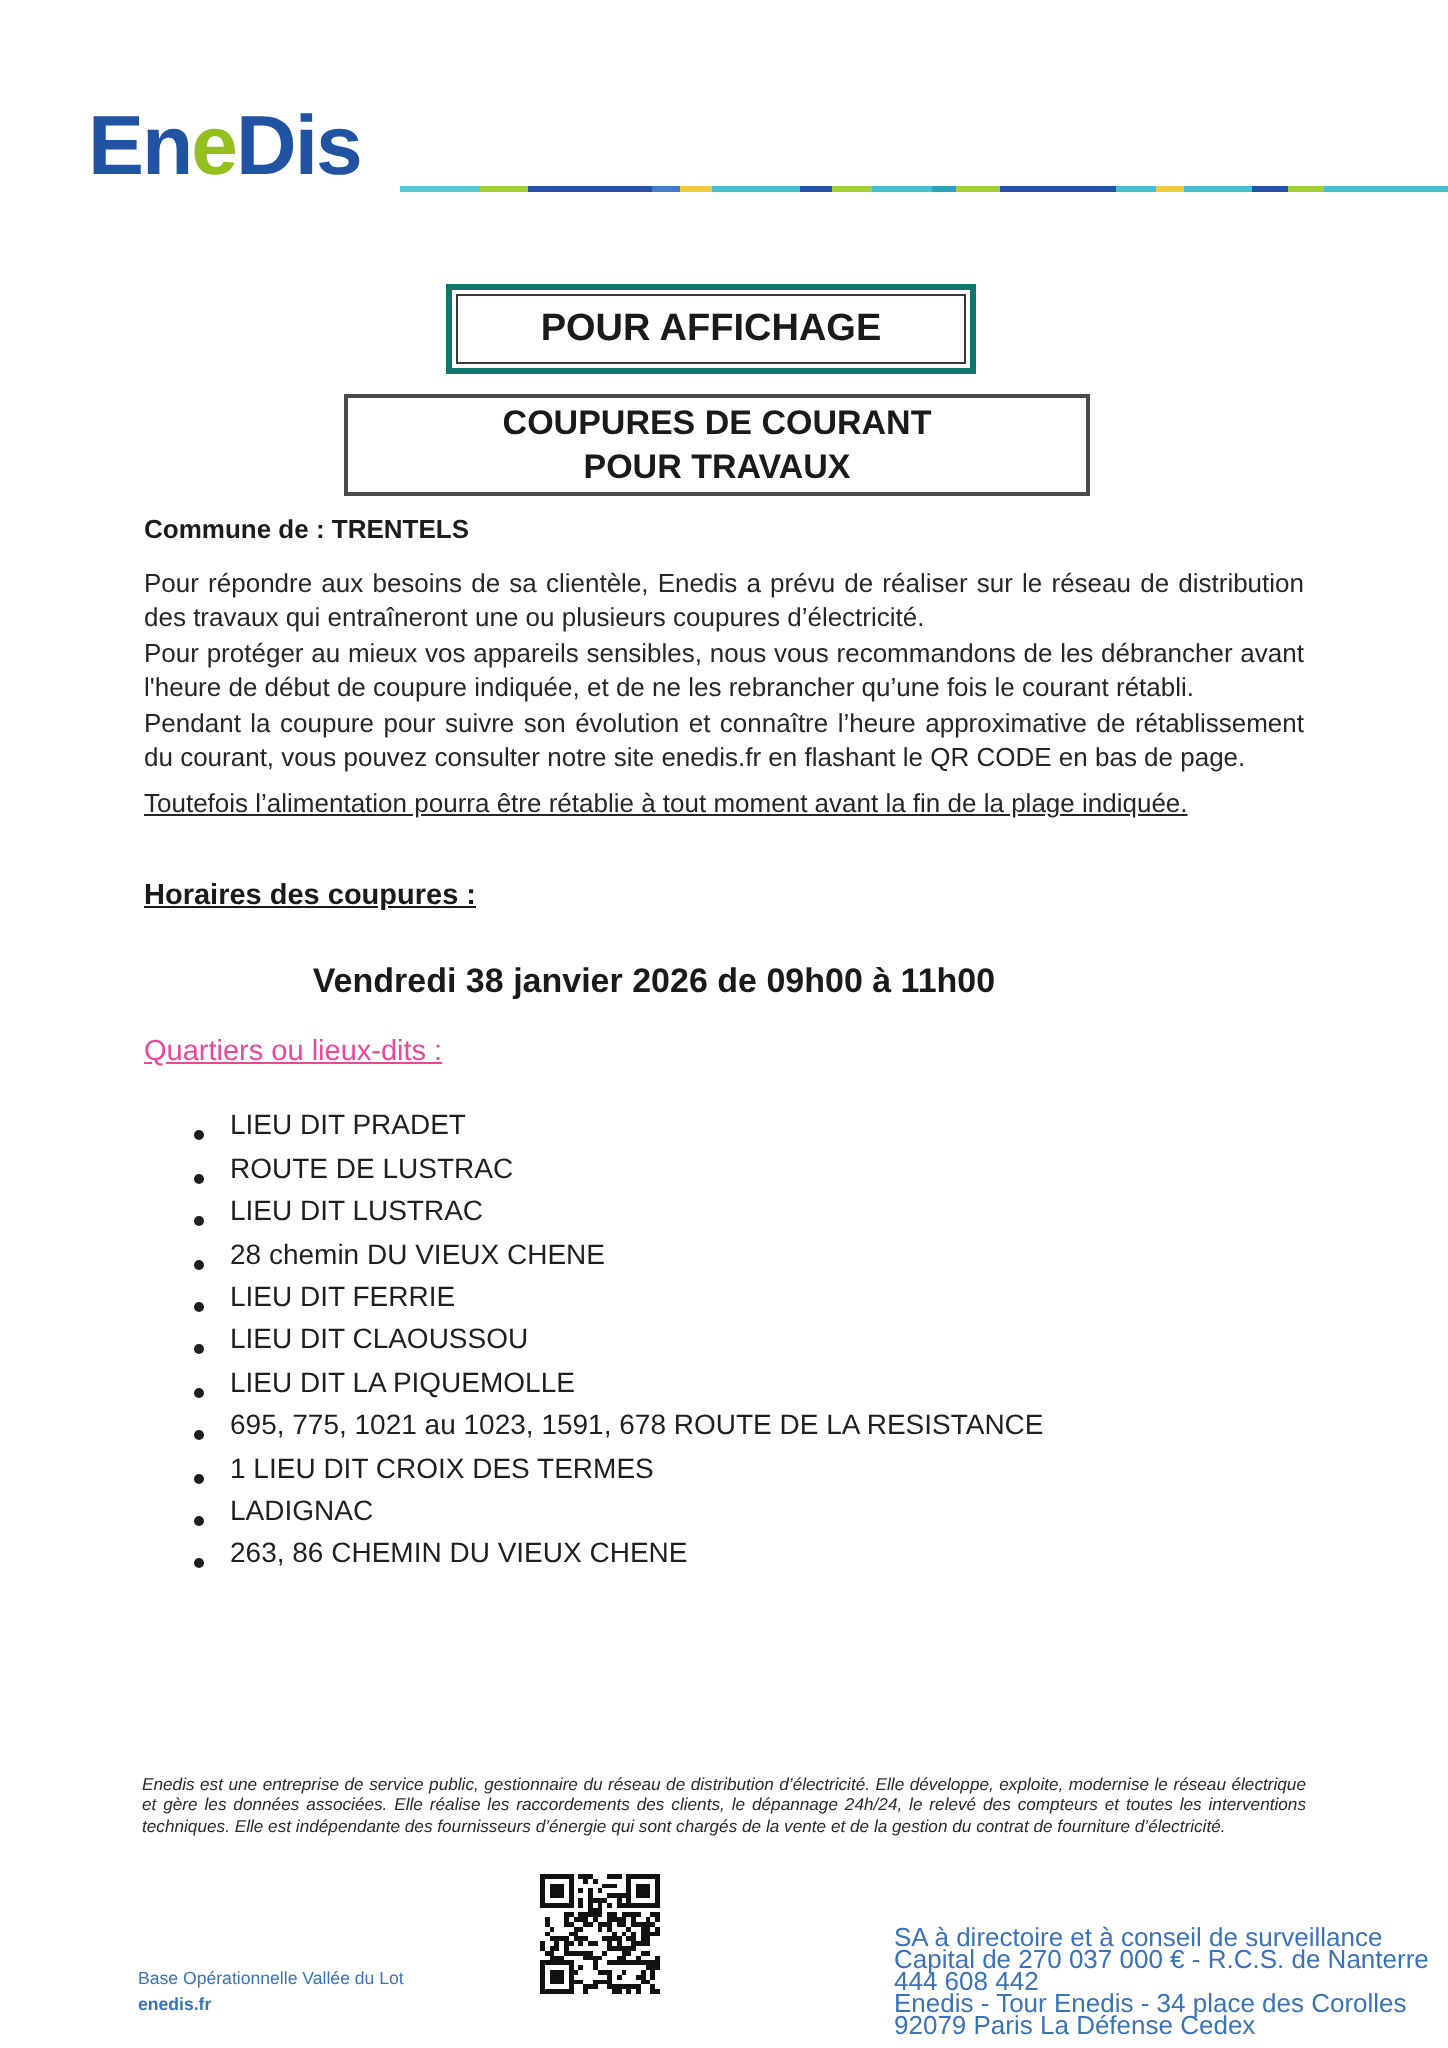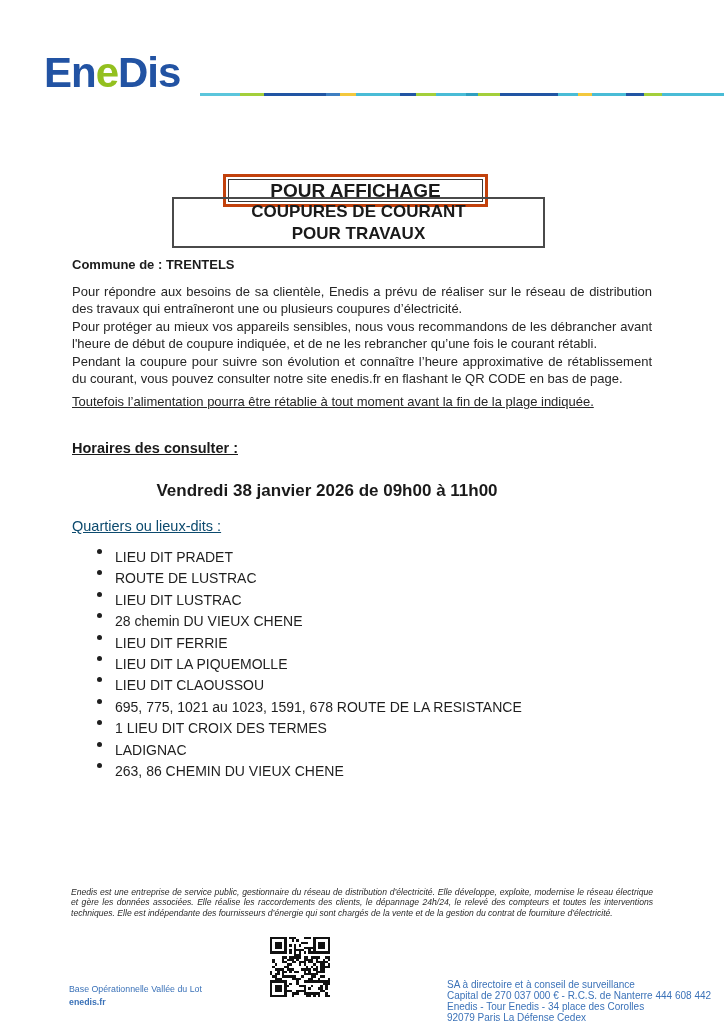--- a/index.html
+++ b/index.html
@@ -35,24 +35,23 @@
     white-space: nowrap;
   }
   .header-line span { display: inline-block; height: 3px; vertical-align: top; }
 
   
   .banner-outer {
     position: absolute;
     left: 223px;
     top: 142px;
     width: 265px;
-    height: 33px;
-    border: 3px solid #c2410c;
+    height: 45px;
+    border: 3px solid #0f766e;
     background: #fff;
-    margin-top: 32px;
   }
   .banner-inner {
     position: absolute;
     inset: 2px;
     border: 1.5px solid #3a3a3a;
     display: flex;
     align-items: center;
     justify-content: center;
     font-weight: 700;
     font-size: 19px;
@@ -116,31 +115,31 @@
     font-weight: 700;
     font-size: 17px;
     color: #1a1a1a;
   }
   .districts-heading {
     position: absolute;
     left: 72px;
     top: 518px;
     font-size: 14.5px;
     text-decoration: underline;
-    color: #0c4a6e;
+    color: #ec4899;
   }
   .districts-list {
     position: absolute;
     left: 97px;
     top: 549px;
     list-style: none;
   }
   .districts-list li {
     display: flex;
-    align-items: flex-start;
+    align-items: flex-end;
     height: 21.4px;
     font-size: 14px;
     color: #1f1f1f;
   }
   .bullet {
     width: 5px;
     height: 5px;
     border-radius: 50%;
     background: #1f1f1f;
     margin-right: 13px;
@@ -174,24 +173,23 @@
     top: 983px;
     font-size: 8.8px;
     line-height: 12.5px;
     color: #3b72b8;
   }
   .footer-left .site { font-weight: 700; }
   .footer-right {
     position: absolute;
     left: 447px;
     top: 963px;
-    font-size: 10px;
+    font-size: 13px;
     line-height: 11px;
     color: #3b72b8;
-    margin-top: 16px;
   }
 </style>
 </head>
 <body>
 
 <div class="page">
 
   <div class="logo">
     <span class="blue">En</span><span class="green">e</span><span class="blue">Dis</span>
   </div>
@@ -205,21 +203,21 @@
     <div>COUPURES DE COURANT</div>
     <div>POUR TRAVAUX</div>
   </div>
 
   <div class="commune">Commune de : TRENTELS</div>
   <p class="para p1">Pour répondre aux besoins de sa clientèle, Enedis a prévu de réaliser sur le réseau de distribution des travaux qui entraîneront une ou plusieurs coupures d’électricité.</p>
   <p class="para p2">Pour protéger au mieux vos appareils sensibles, nous vous recommandons de les débrancher avant l'heure de début de coupure indiquée, et de ne les rebrancher qu’une fois le courant rétabli.</p>
   <p class="para p3">Pendant la coupure pour suivre son évolution et connaître l’heure approximative de rétablissement du courant, vous pouvez consulter notre site enedis.fr en flashant le QR CODE en bas de page.</p>
   <p class="para p4">Toutefois l’alimentation pourra être rétablie à tout moment avant la fin de la plage indiquée.</p>
 
-  <div class="schedule-heading">Horaires des consulter :</div>
+  <div class="schedule-heading">Horaires des coupures :</div>
   <div class="schedule-date">Vendredi 38 janvier 2026 de 09h00 à 11h00</div>
 
   <div class="districts-heading">Quartiers ou lieux-dits :</div>
   <ul class="districts-list" id="districts-list">
       <li>
         <span class="bullet"></span>
         <span>LIEU DIT PRADET</span>
       </li>
       <li>
         <span class="bullet"></span>
@@ -232,25 +230,25 @@
       <li>
         <span class="bullet"></span>
         <span>28 chemin DU VIEUX CHENE</span>
       </li>
       <li>
         <span class="bullet"></span>
         <span>LIEU DIT FERRIE</span>
       </li>
       <li>
         <span class="bullet"></span>
+        <span>LIEU DIT CLAOUSSOU</span>
+      </li>
+      <li>
+        <span class="bullet"></span>
         <span>LIEU DIT LA PIQUEMOLLE</span>
-      </li>
-      <li>
-        <span class="bullet"></span>
-        <span>LIEU DIT CLAOUSSOU</span>
       </li>
       <li>
         <span class="bullet"></span>
         <span>695, 775, 1021 au 1023, 1591, 678 ROUTE DE LA RESISTANCE</span>
       </li>
       <li>
         <span class="bullet"></span>
         <span>1 LIEU DIT CROIX DES TERMES</span>
       </li>
       <li>

